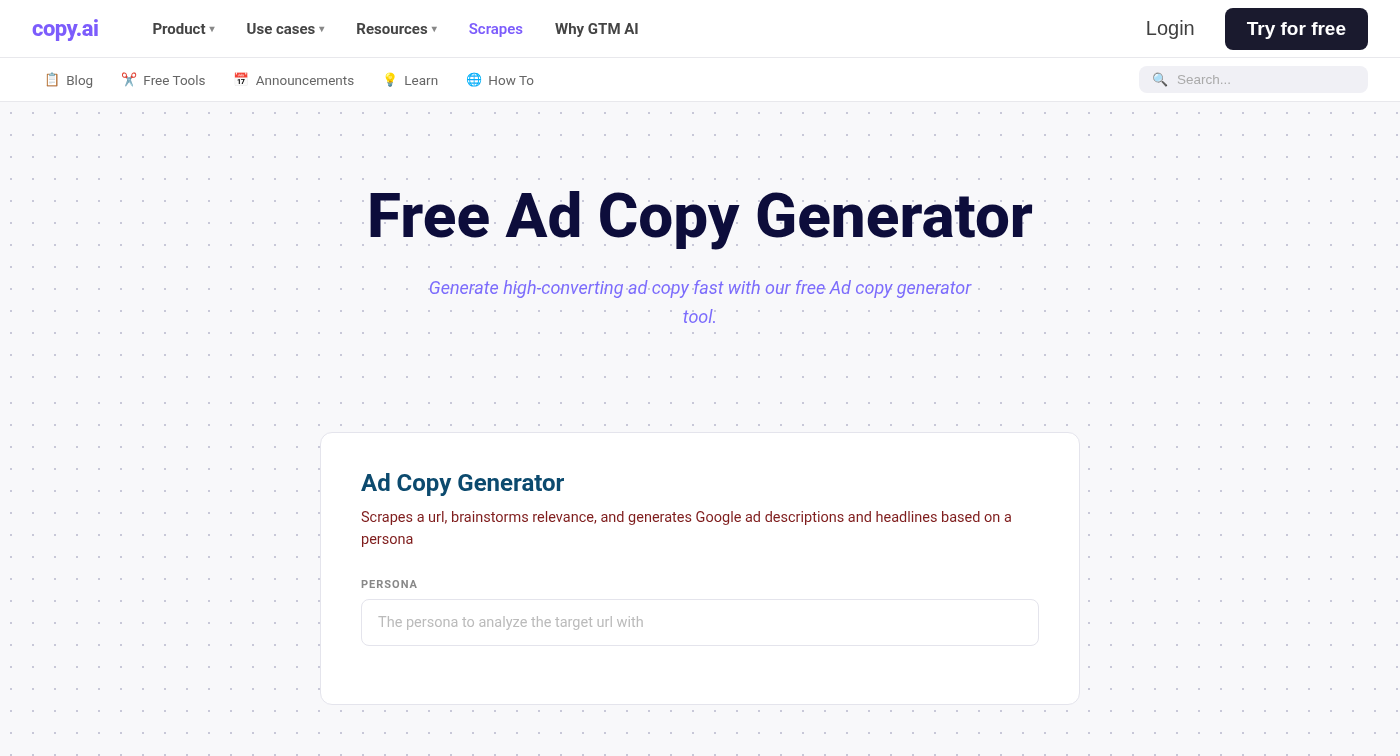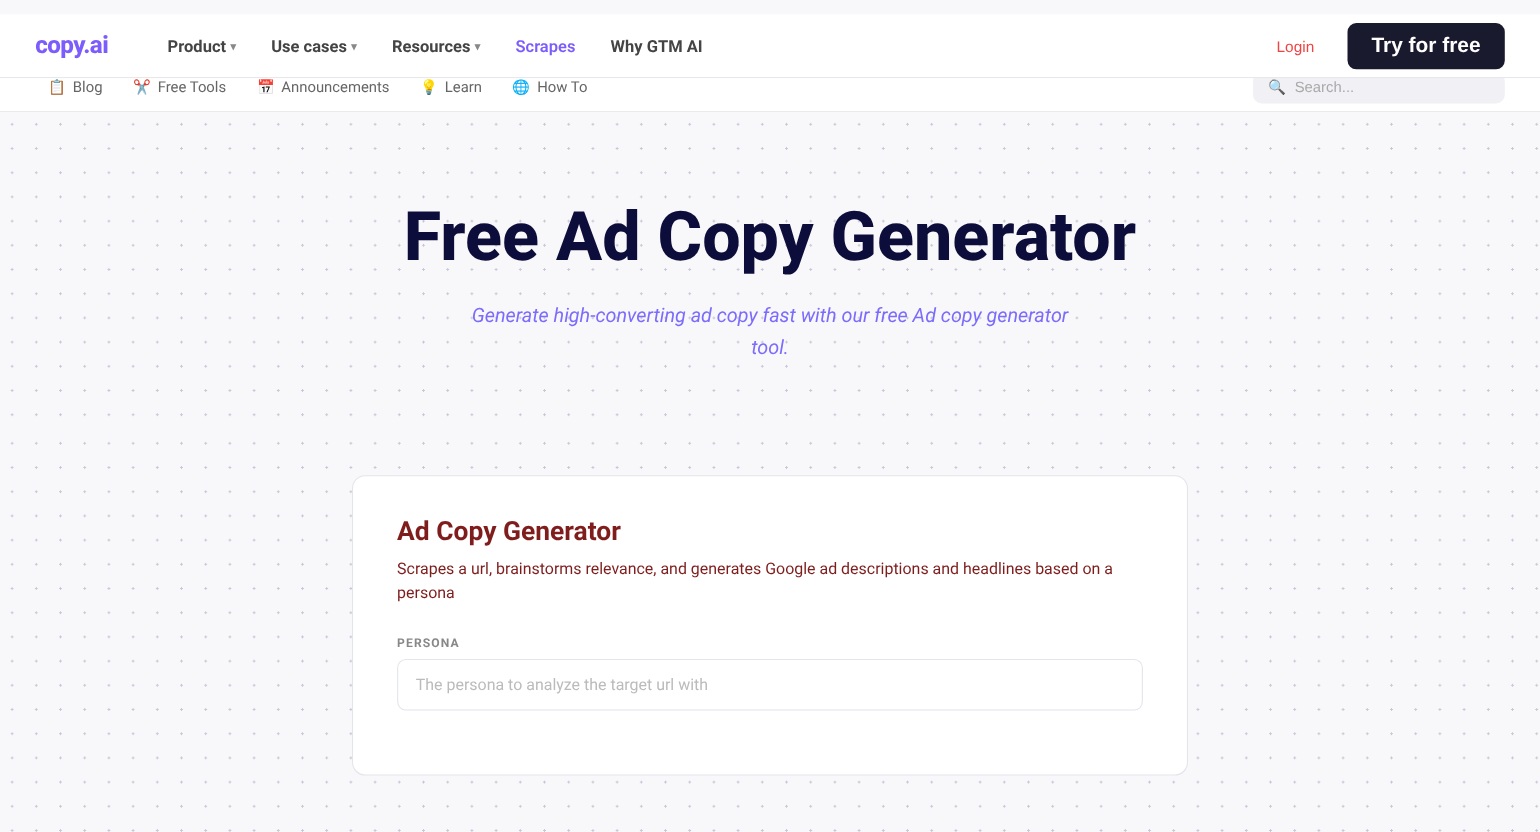--- a/index.html
+++ b/index.html
@@ -7,21 +7,21 @@
 
     
     .main-nav {
       background: #fff;
       border-bottom: 1px solid #e8e8ec;
       display: flex;
       align-items: center;
       padding: 0 32px;
       height: 58px;
       position: sticky;
-      top: 13px;
+      top: 0;
       z-index: 100;
     }
     .logo {
       font-size: 22px;
       font-weight: 800;
       color: #1a1a2e;
       margin-right: 40px;
       text-decoration: none;
       letter-spacing: -0.5px;
     }
@@ -50,22 +50,22 @@
       font-size: 10px;
       color: #888;
     }
     .nav-actions {
       display: flex;
       align-items: center;
       gap: 12px;
     }
     .btn-login {
       padding: 8px 18px;
-      font-size: 14px;
-      color: #ef4444;
+      font-size: 20px;
+      color: #404040;
       background: none;
       border: none;
       cursor: pointer;
       font-weight: 500;
       border-radius: 6px;
     }
     .btn-try {
       padding: 10px 22px;
       font-size: 19px;
       color: #fff;
@@ -164,21 +164,21 @@
       background: #fff;
       border-radius: 12px;
       padding: 36px 40px;
       max-width: 760px;
       width: 100%;
       border: 1px solid #e4e4ec;
     }
     .tool-title {
       font-size: 24px;
       font-weight: 700;
-      color: #7f1d1d;
+      color: #0c4a6e;
       margin-bottom: 10px;
     }
     .tool-desc {
       font-size: 14.5px;
       color: #7f1d1d;
       margin-bottom: 28px;
       line-height: 1.5;
     }
     .field-label {
       font-size: 11px;

